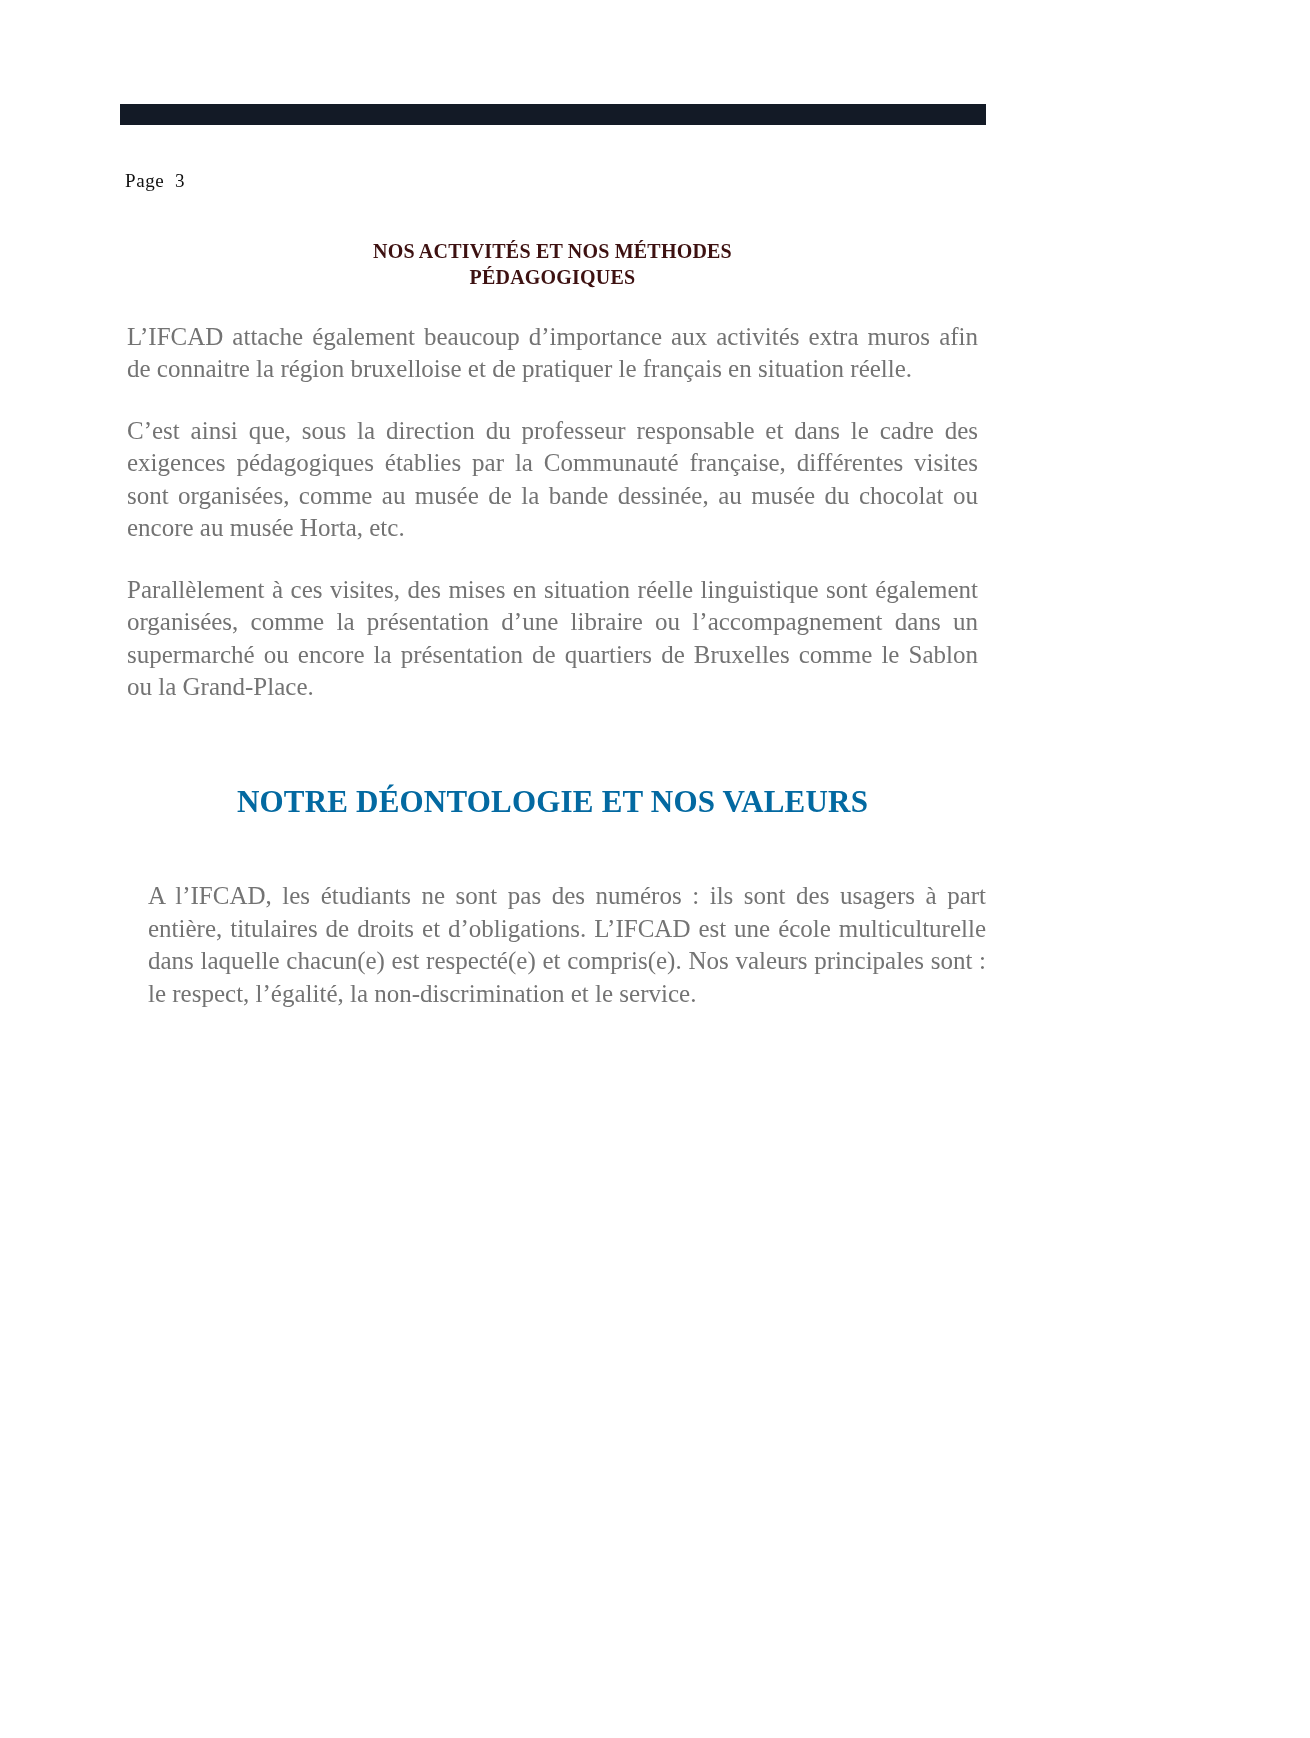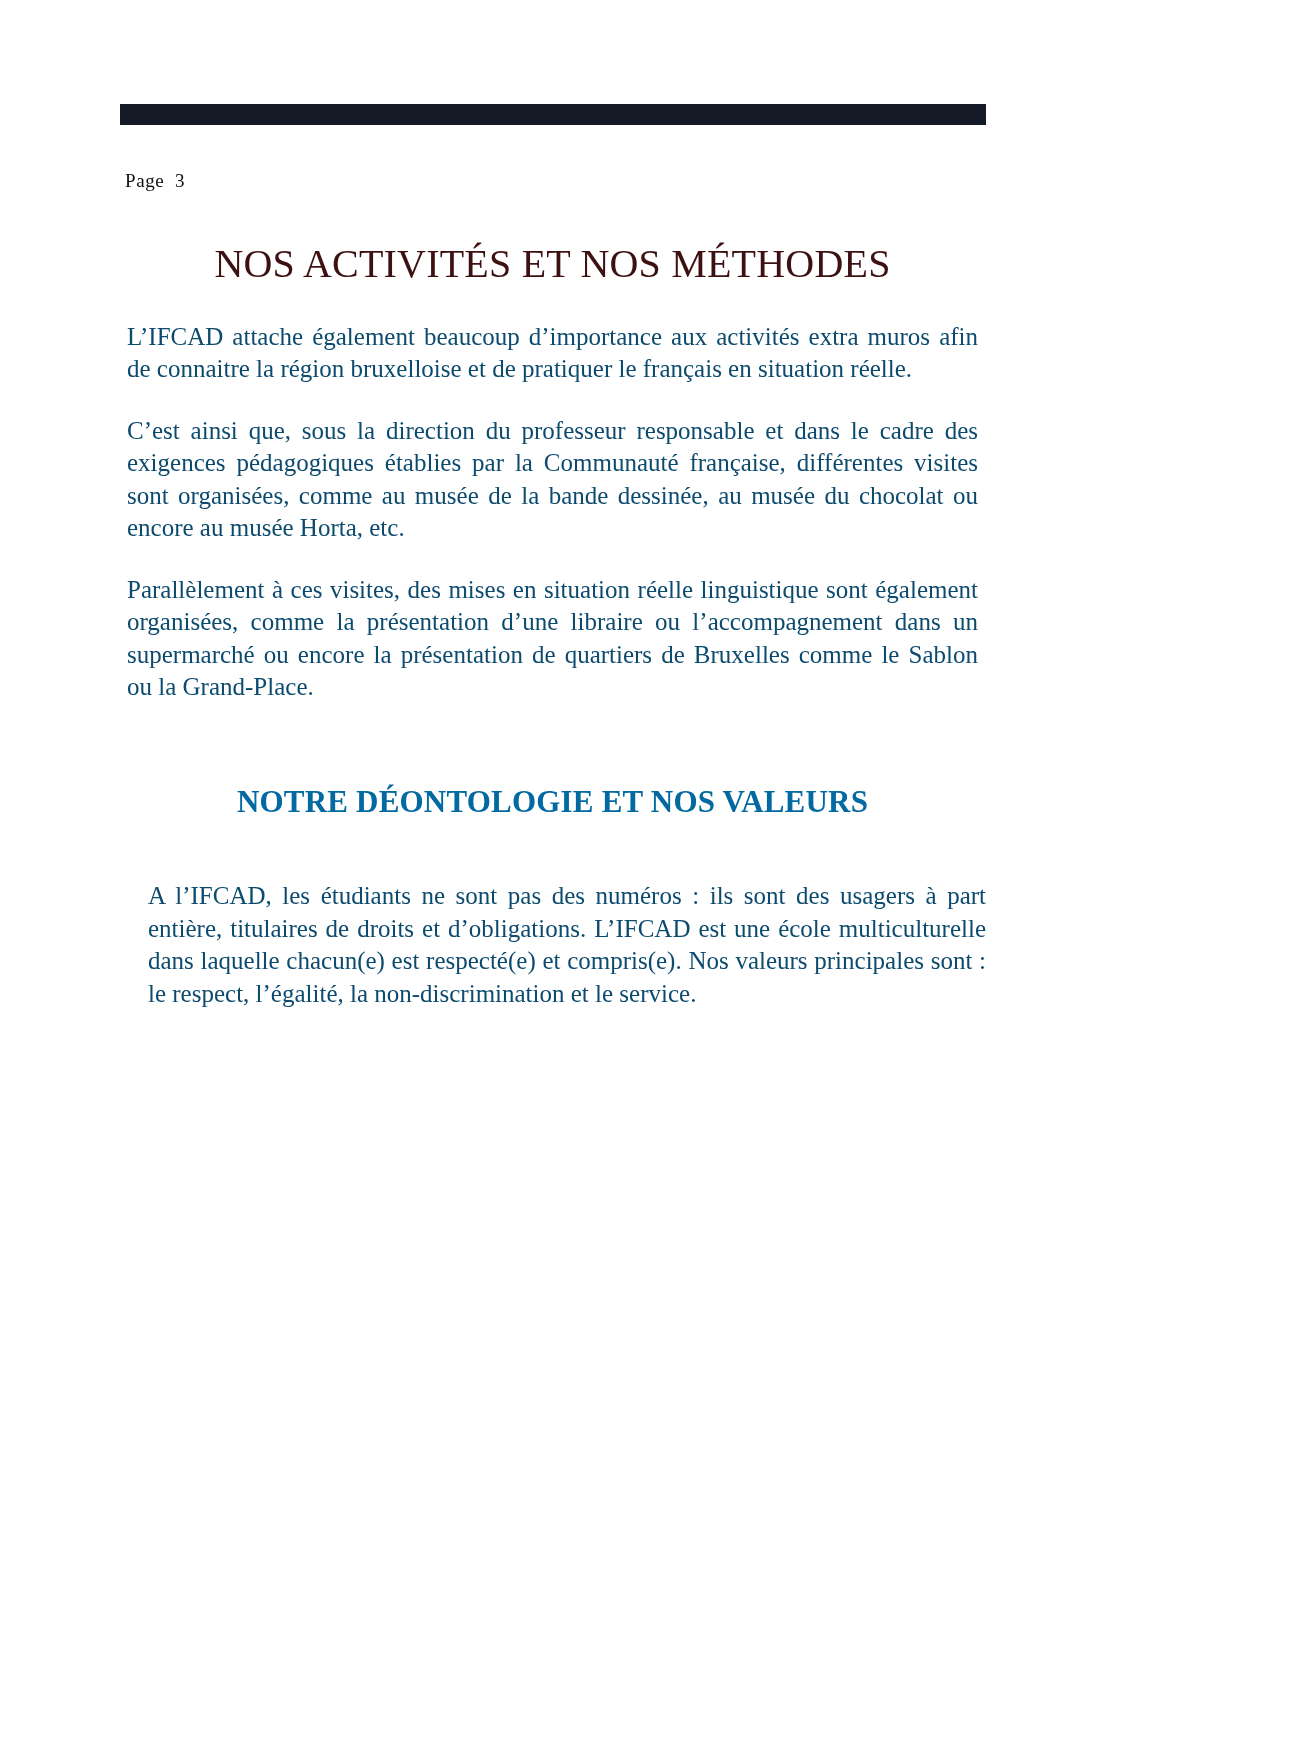--- a/index.html
+++ b/index.html
@@ -45,35 +45,35 @@
   
   .content {
     position: absolute;
     left: 127px;
     top: 238px;
     width: 851px;
   }
 
   h1.doc-heading {
     margin: 0;
-    font-size: 40px;
-    font-weight: normal;
+    font-size: 20px;
+    font-weight: bold;
     color: #3d1111;
     text-align: center;
     line-height: 1.32;
     letter-spacing: 0.2px;
   }
 
   h1.doc-heading .hline { display: block; }
 
   .para {
     margin: 0;
     font-size: 25px;
     line-height: 1.30;
-    color: #0c4a6e;
+    color: #737373;
     text-align: justify;
     text-justify: inter-word;
   }
 
   .para.first { margin-top: 30px; }
   .para + .para { margin-top: 29px; }
 
   .heading-2-wrap {
     margin-top: 78px;
   }
@@ -100,20 +100,21 @@
 <div class="page">
 
   <div class="top-rule"></div>
 
   <div class="page-number">Page  3</div>
 
   <div class="content">
 
     <h1 class="doc-heading">
       <span class="hline">NOS ACTIVITÉS ET NOS MÉTHODES</span>
+      <span class="hline">PÉDAGOGIQUES</span>
     </h1>
 
     <p class="para first">L’IFCAD attache également beaucoup d’importance aux activités extra muros afin de connaitre la région bruxelloise et de pratiquer le français en situation réelle.</p>
     <p class="para">C’est ainsi que, sous la direction du professeur responsable et dans le cadre des exigences pédagogiques établies par la Communauté française, différentes visites sont organisées, comme au musée de la bande dessinée, au musée du chocolat ou encore au musée Horta, etc.</p>
     <p class="para">Parallèlement à ces visites, des mises en situation réelle linguistique sont également organisées, comme la présentation d’une libraire ou l’accompagnement dans un supermarché ou encore la présentation de quartiers de Bruxelles comme le Sablon ou la Grand-Place.</p>
 
     <div class="heading-2-wrap">
       <h2 class="doc-heading-2">NOTRE DÉONTOLOGIE ET NOS VALEURS</h2>
     </div>
 

